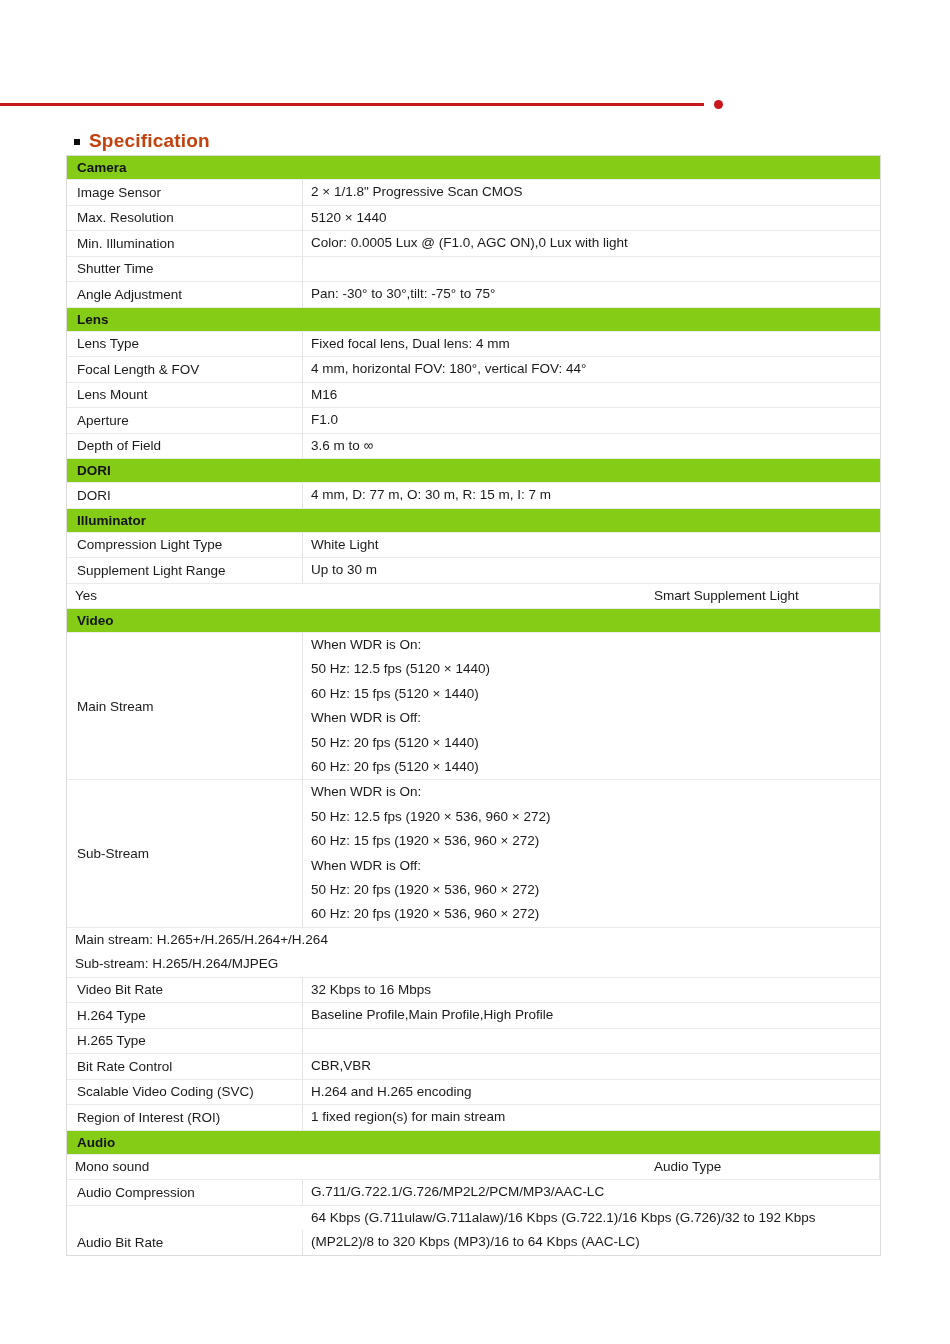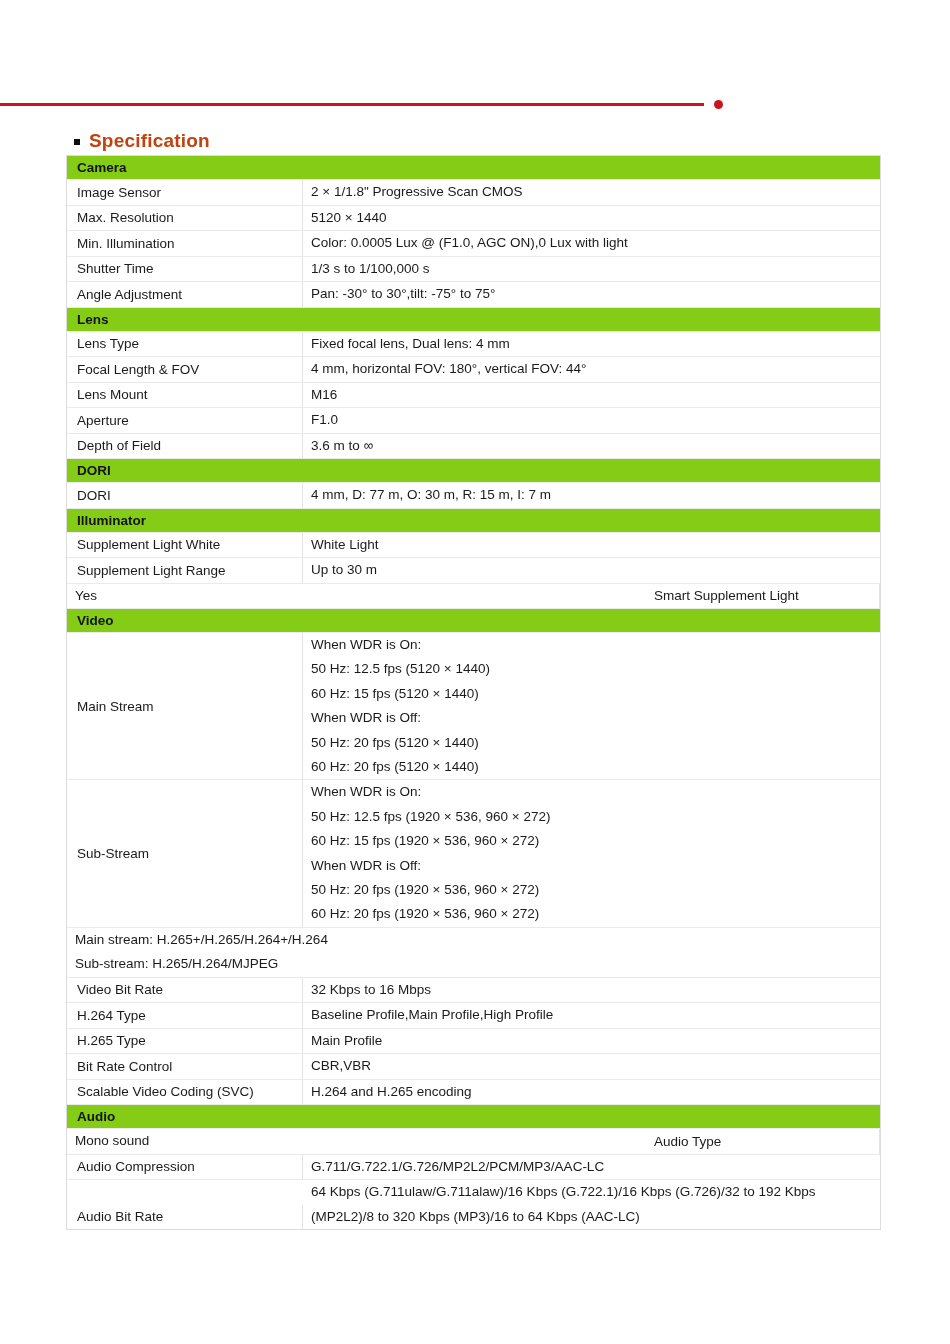--- a/index.html
+++ b/index.html
@@ -131,23 +131,20 @@
       </div>
     </div>
     <div class="row">
       <div class="cell label">Min. Illumination</div>
       <div class="cell value">
         <div class="vline">Color: 0.0005 Lux @ (F1.0, AGC ON),0 Lux with light</div>
       </div>
     </div>
     <div class="row">
       <div class="cell label">Shutter Time</div>
-      <div class="cell value">
-        <div class="vline">1/3 s to 1/100,000 s</div>
-      </div>
     </div>
     <div class="row">
       <div class="cell label">Angle Adjustment</div>
       <div class="cell value">
         <div class="vline">Pan: -30° to 30°,tilt: -75° to 75°</div>
       </div>
     </div>
     <div class="sec-header">
       <span>Lens</span>
     </div>
@@ -187,21 +184,21 @@
     <div class="row">
       <div class="cell label">DORI</div>
       <div class="cell value">
         <div class="vline">4 mm, D: 77 m, O: 30 m, R: 15 m, I: 7 m</div>
       </div>
     </div>
     <div class="sec-header">
       <span>Illuminator</span>
     </div>
     <div class="row">
-      <div class="cell label">Supplement Light White</div>
+      <div class="cell label">Compression Light Type</div>
       <div class="cell value">
         <div class="vline">White Light</div>
       </div>
     </div>
     <div class="row">
       <div class="cell label">Supplement Light Range</div>
       <div class="cell value">
         <div class="vline">Up to 30 m</div>
       </div>
     </div>
@@ -249,36 +246,39 @@
       </div>
     </div>
     <div class="row">
       <div class="cell label">H.264 Type</div>
       <div class="cell value">
         <div class="vline">Baseline Profile,Main Profile,High Profile</div>
       </div>
     </div>
     <div class="row">
       <div class="cell label">H.265 Type</div>
-      <div class="cell value">
-        <div class="vline">Main Profile</div>
-      </div>
     </div>
     <div class="row">
       <div class="cell label">Bit Rate Control</div>
       <div class="cell value">
         <div class="vline">CBR,VBR</div>
       </div>
     </div>
     <div class="row">
       <div class="cell label">Scalable Video Coding (SVC)</div>
       <div class="cell value">
         <div class="vline">H.264 and H.265 encoding</div>
       </div>
     </div>
+    <div class="row">
+      <div class="cell label">Region of Interest (ROI)</div>
+      <div class="cell value">
+        <div class="vline">1 fixed region(s) for main stream</div>
+      </div>
+    </div>
     <div class="sec-header">
       <span>Audio</span>
     </div>
     <div class="row">
       <div class="cell value">
         <div class="vline">Mono sound</div>
       </div>
       <div class="cell label">Audio Type</div>
     </div>
     <div class="row">

